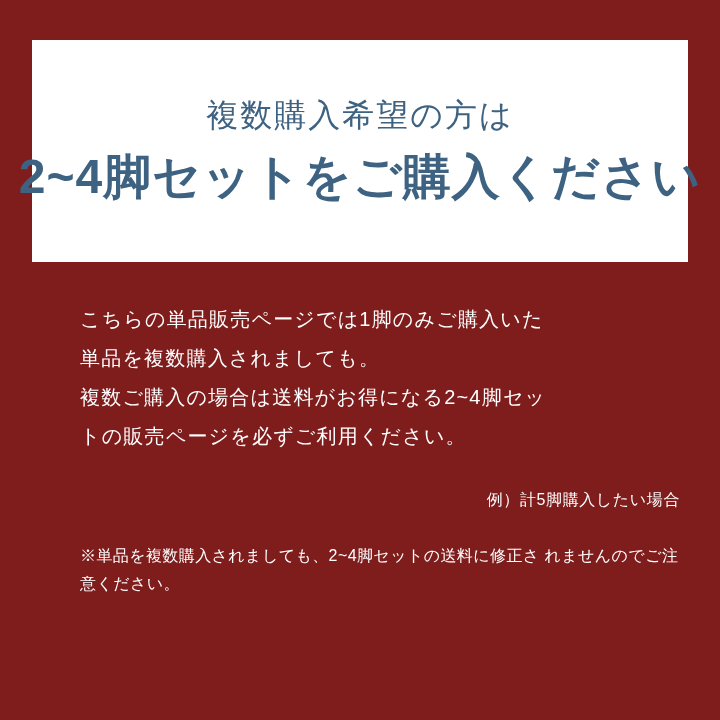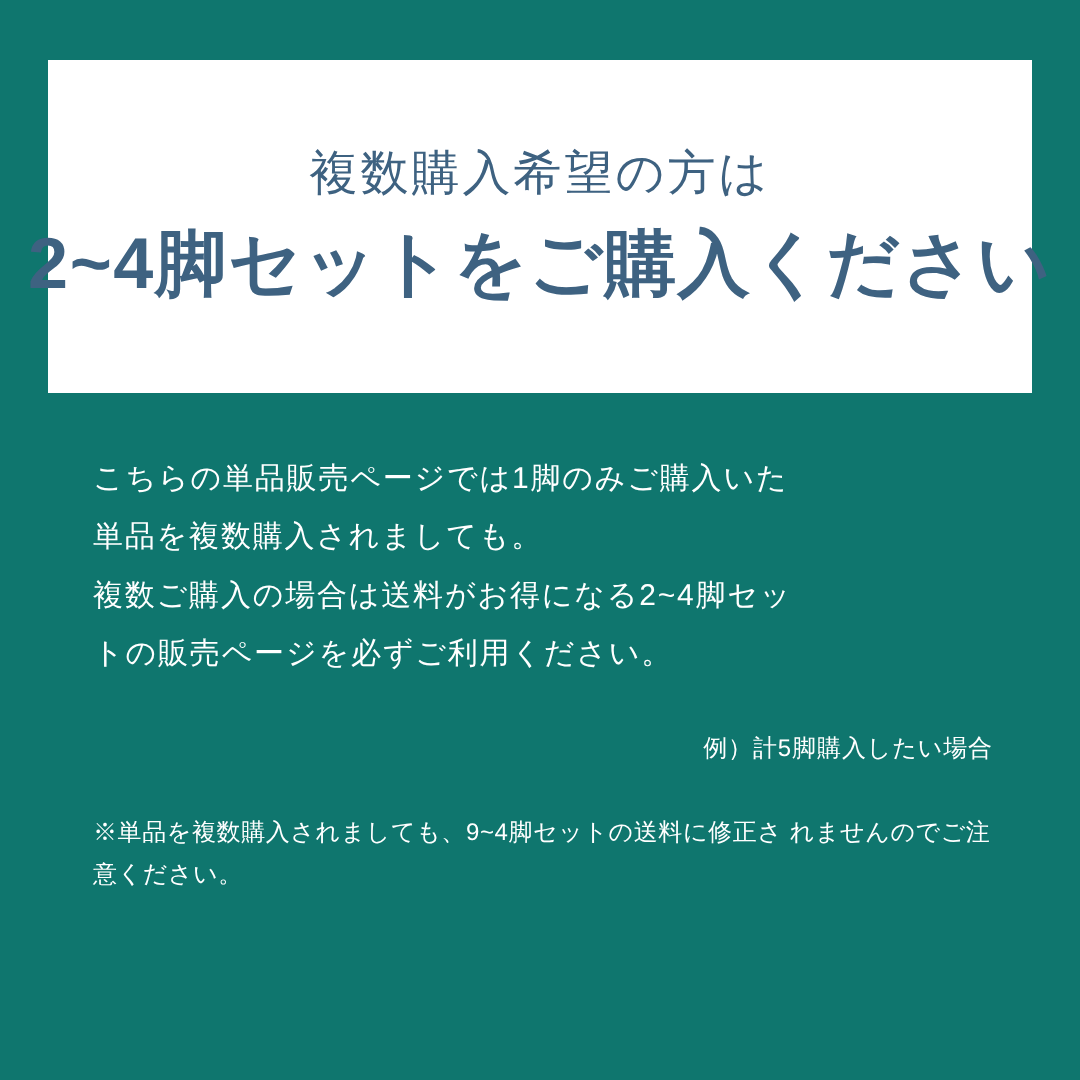--- a/index.html
+++ b/index.html
@@ -10,21 +10,21 @@
     width: 720px;
     height: 720px;
     background: #3e6281;
     font-family: "Liberation Sans", sans-serif;
     overflow: hidden;
   }
   .page {
     position: relative;
     width: 720px;
     height: 720px;
-    background: #0f766e;
+    background: #7f1d1d;
     box-sizing: border-box;
   }
   
   .headline-panel {
     position: absolute;
     left: 32px;
     top: 40px;
     width: 656px;
     height: 222px;
     background: #ffffff;
@@ -47,21 +47,21 @@
     color: #3e6281;
     font-size: 48px;
     letter-spacing: 1px;
     line-height: 1.2;
     white-space: nowrap;
     font-weight: 700;
   }
   
   .body-area {
     position: absolute;
-    left: 62px;
+    left: 80px;
     top: 300px;
     width: 600px;
     color: #ffffff;
   }
   .para-main {
     font-size: 20px;
     line-height: 1.95;
     letter-spacing: 1.2px;
     font-weight: 400;
     margin: 0;
@@ -106,18 +106,18 @@
       <span class="br-block">単品を複数購入されましても。</span>
       <span class="br-block">複数ご購入の場合は送料がお得になる2~4脚セッ</span>
       <span class="br-block">トの販売ページを必ずご利用ください。</span>
     </div>
 
     <div class="para-example">
       <span class="br-block">例）計5脚購入したい場合</span>
     </div>
 
     <div class="para-note">
-      <span class="br-block">※単品を複数購入されましても、9~4脚セットの送料に修正さ</span>
+      <span class="br-block">※単品を複数購入されましても、2~4脚セットの送料に修正さ</span>
       <span class="br-block">れませんのでご注意ください。</span>
     </div>
 
   </div>
 </div>
 
 </body></html>

